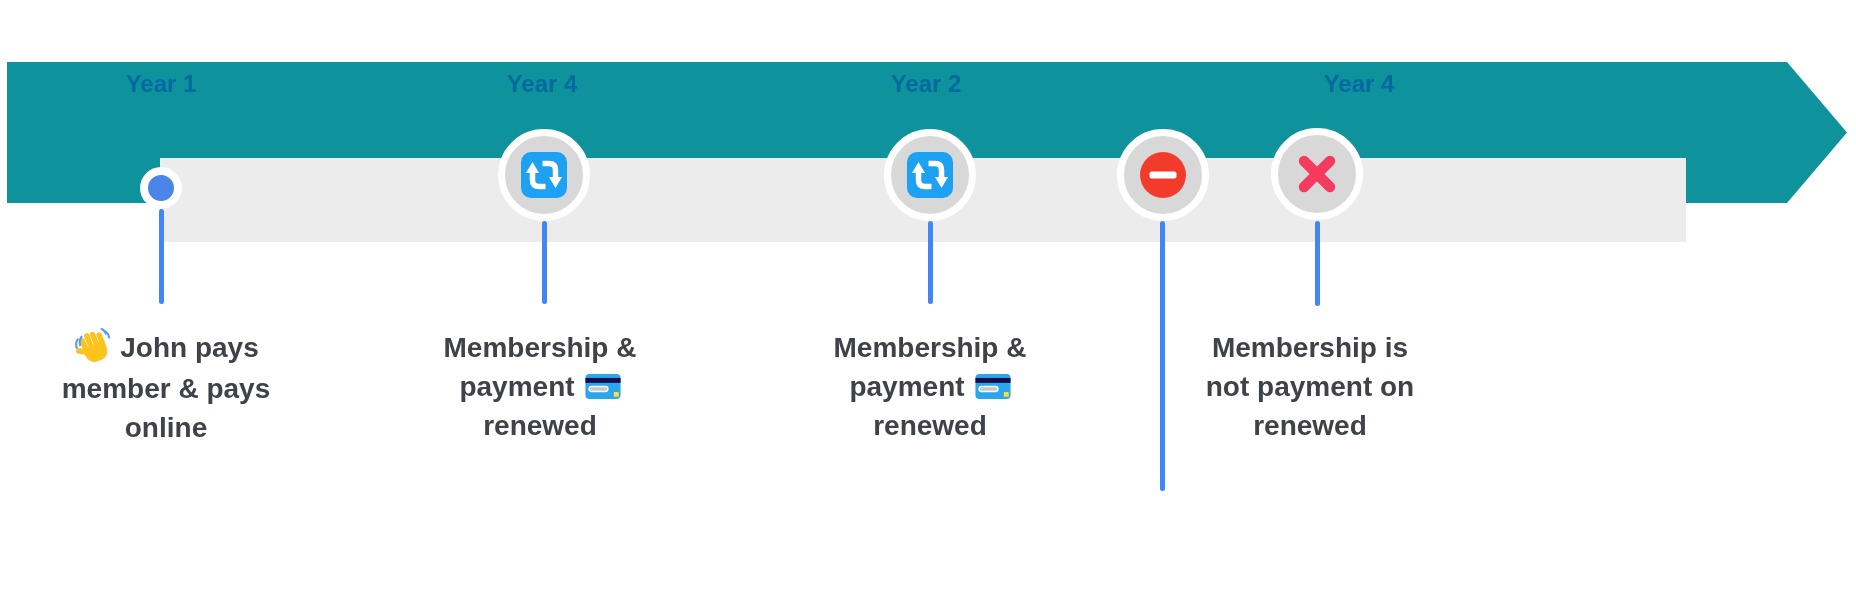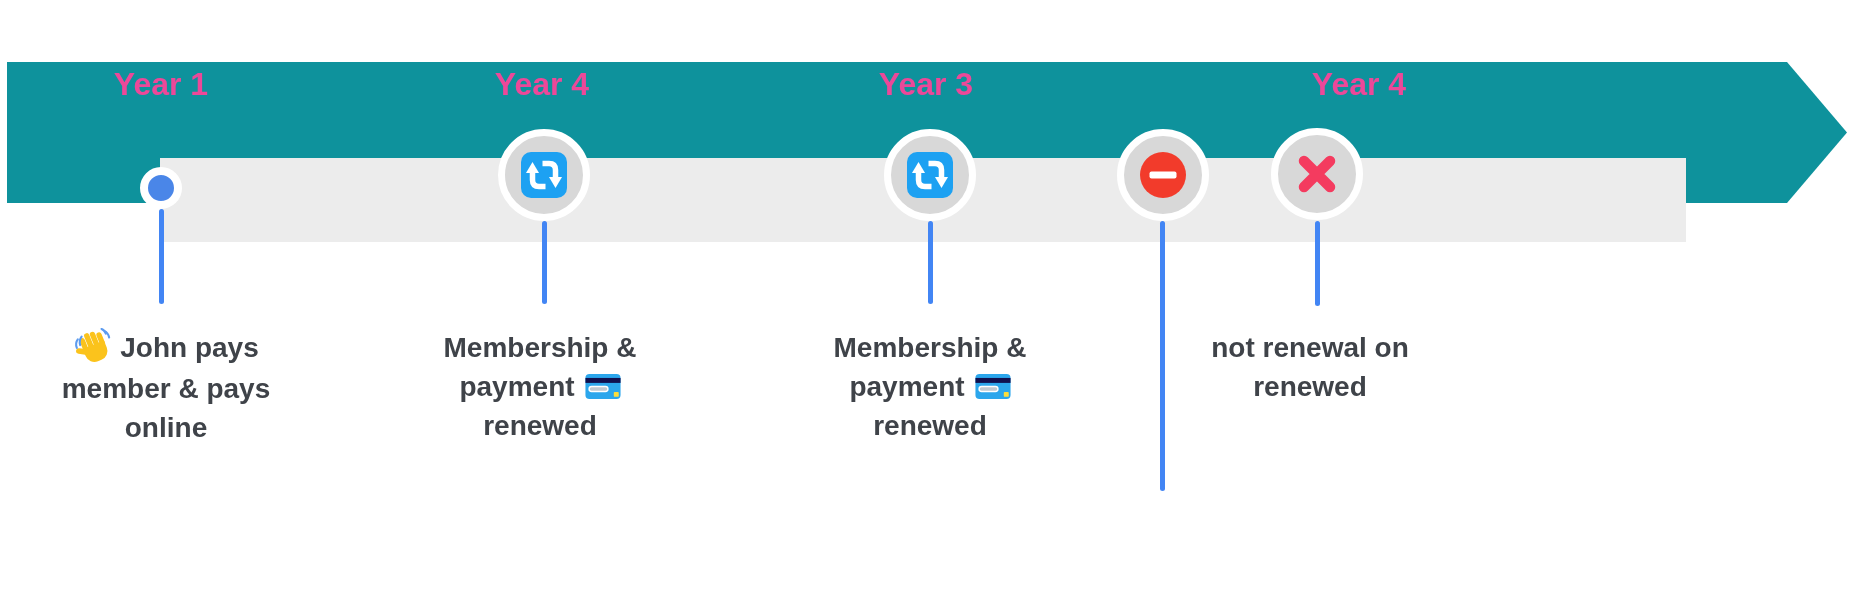--- a/index.html
+++ b/index.html
@@ -16,22 +16,22 @@
     position: absolute;
     left: 7px; top: 62px;
     width: 1840px; height: 141px;
     background: #0E929C;
     clip-path: polygon(0 0, calc(100% - 60px) 0, 100% 50%, calc(100% - 60px) 100%, 0 100%);
   }
   .year-label {
     position: absolute;
     top: 66px;
     transform: translateX(-50%);
-    color: #ec4899;
-    font-size: 32px;
+    color: #0369a1;
+    font-size: 24px;
     font-weight: bold;
     line-height: 36px;
     white-space: nowrap;
   }
   
   .track {
     position: absolute;
     left: 160px; top: 158px;
     width: 1526px; height: 84px;
     background: #ECECEC;
@@ -86,21 +86,21 @@
 </style>
 </head>
 <body>
 
 <div class="canvas">
 
   <div class="banner"></div>
 
   <div class="year-label" style="left:161px">Year 1</div>
   <div class="year-label" style="left:542px">Year 4</div>
-  <div class="year-label" style="left:926px">Year 3</div>
+  <div class="year-label" style="left:926px">Year 2</div>
   <div class="year-label" style="left:1359px">Year 4</div>
 
   <div class="track"></div>
 
   <div class="connector" style="left:159px;  top:209px; height:95px"></div>
   <div class="connector" style="left:542px;  top:221px; height:83px"></div>
   <div class="connector" style="left:928px;  top:221px; height:83px"></div>
   <div class="connector" style="left:1160px; top:221px; height:270px"></div>
   <div class="connector" style="left:1315px; top:221px; height:85px"></div>
 
@@ -195,17 +195,18 @@
           <rect x="4.5" y="15" width="21" height="5.5" rx="2.75" fill="#BFC9D1" stroke="#FFFFFF" stroke-width="1.5"></rect>
           <rect x="32" y="21" width="5.5" height="5.5" rx="1" fill="#FFDE3B"></rect>
         </svg>
       </span>
     </div>
     <div class="cap-line">renewed</div>
   </div>
 
 
   <div class="caption" style="left:1310px; top:328px">
-    <div class="cap-line">not renewal on</div>
+    <div class="cap-line">Membership is</div>
+    <div class="cap-line">not payment on</div>
     <div class="cap-line">renewed</div>
   </div>
 
 </div>
 
 </body></html>

